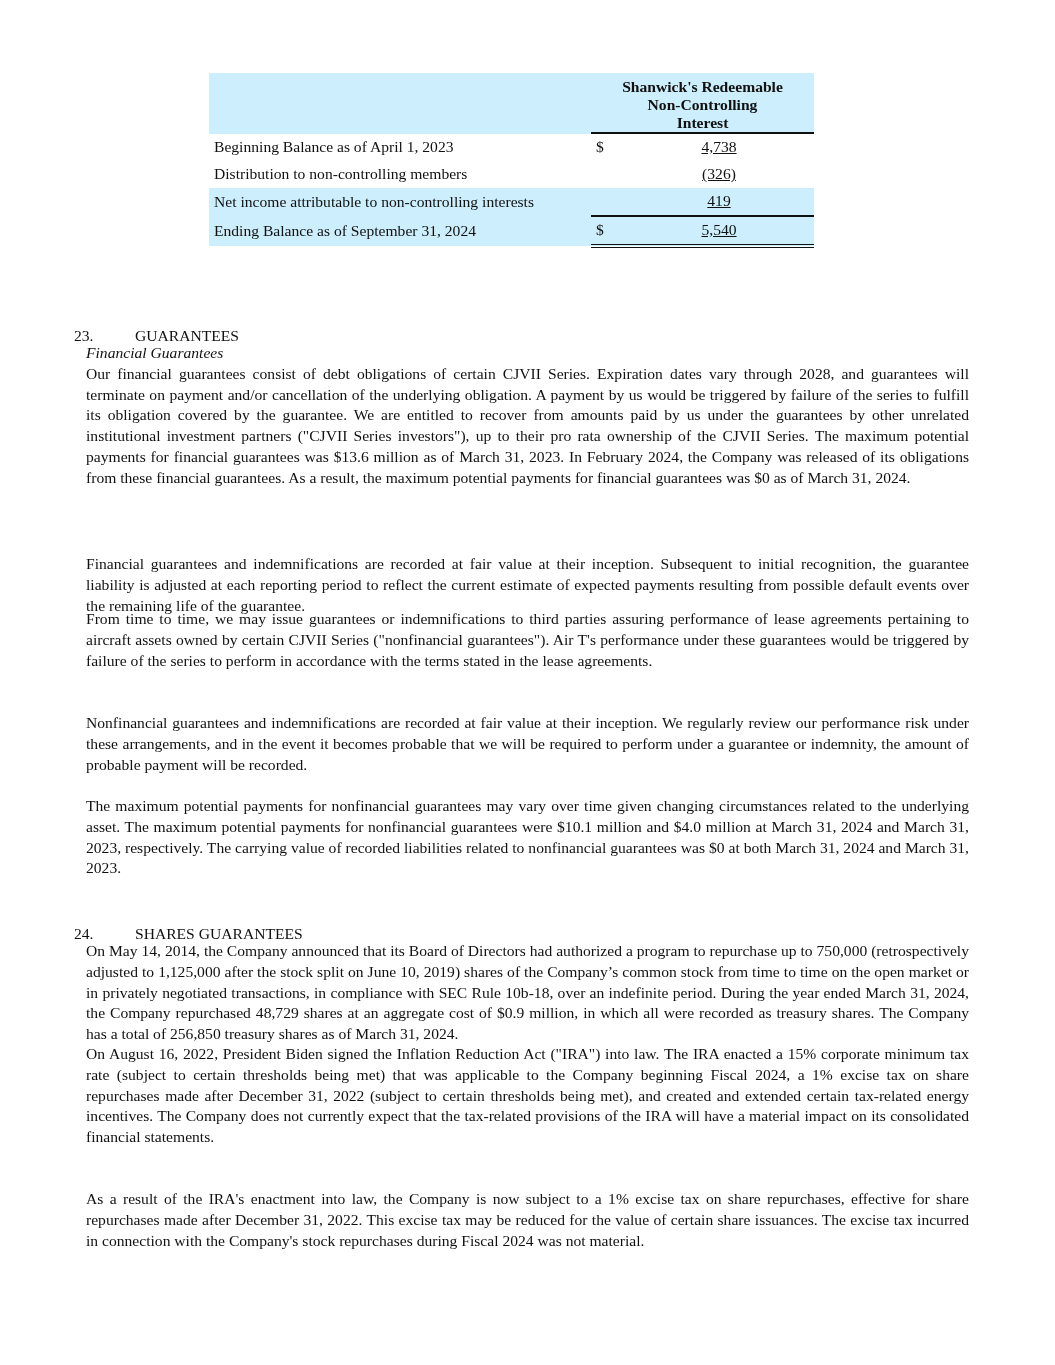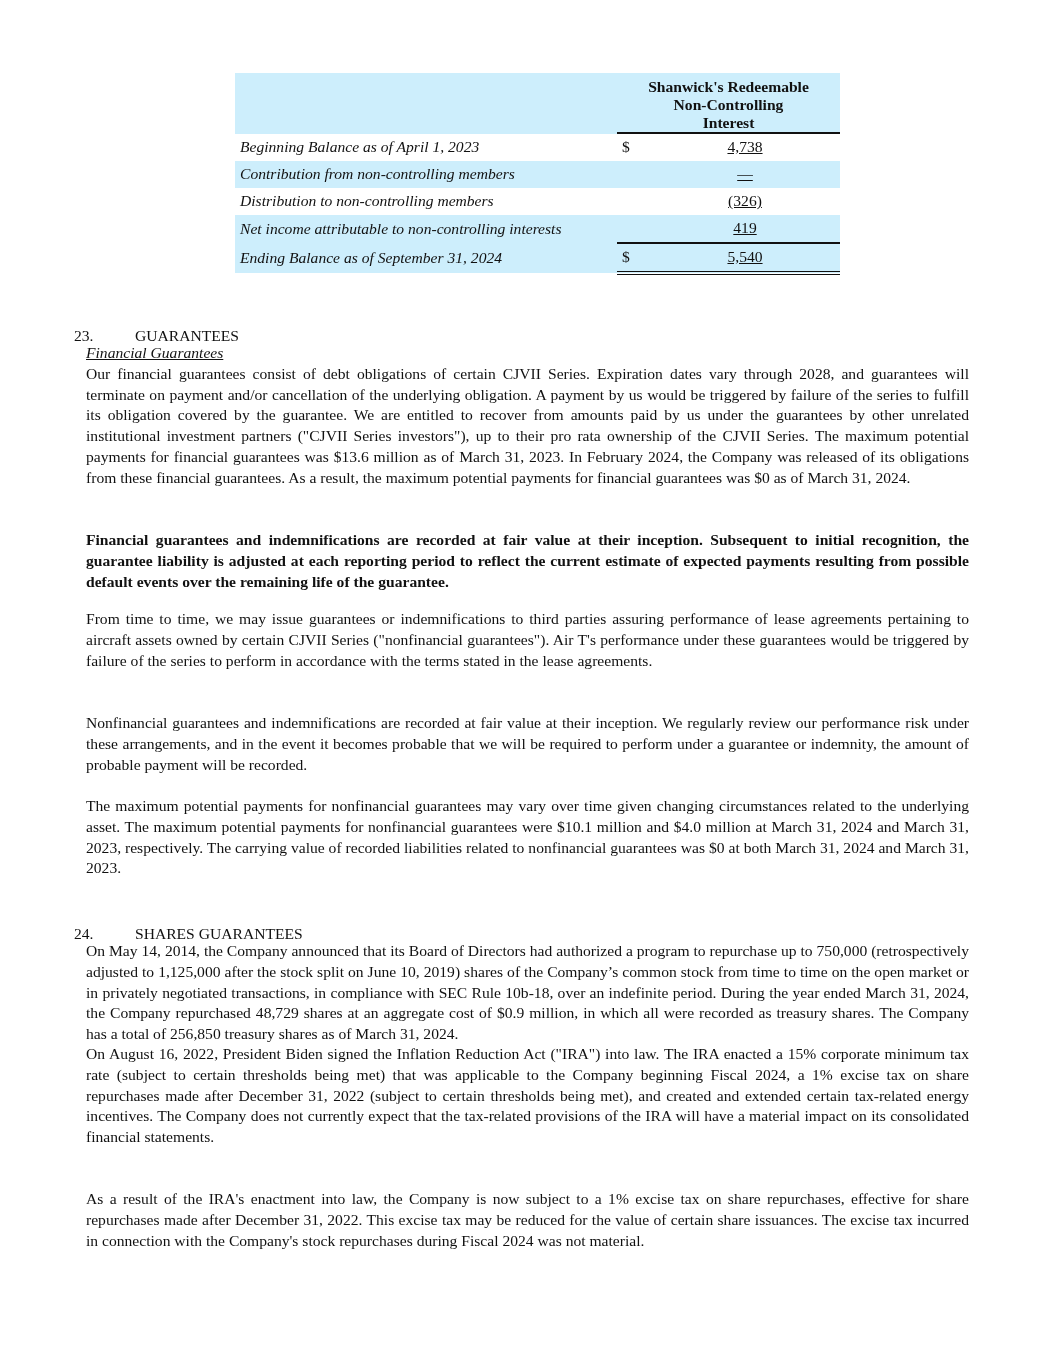--- a/index.html
+++ b/index.html
@@ -1,36 +1,36 @@
 <!DOCTYPE html>
 <html><head>
   <meta charset="utf-8">
   <style>
     html, body { margin: 0; padding: 0; background: #ffffff; }
     body {
       width: 1055px; height: 1365px; position: relative; overflow: hidden;
       font-family: "Liberation Serif", serif; color: #111;
       font-size: 15.6px; line-height: 20.8px;
     }
-    .tbl { position: absolute; left: 235px; top: 73px; width: 605px; border-collapse: collapse; }
+    .tbl { position: absolute; left: 209px; top: 73px; width: 605px; border-collapse: collapse; }
     .tbl td { padding: 0; height: 27px; vertical-align: middle; }
     .tbl .hdr td { height: 61px; background: #cdeefc; }
     .tbl .band td { background: #cdeefc; }
-    .tbl .lbl { width: 377px; padding-left: 5px; font-style: italic; }
+    .tbl .lbl { width: 377px; padding-left: 5px; }
     .tbl .cur { width: 30px; padding-left: 5px; }
     .tbl .val { text-align: center; padding-right: 2px; text-decoration: underline; }
     .tbl .hdrtxt { font-weight: bold; text-align: center; line-height: 18px; border-bottom: 2px solid #111; }
     .tbl .hdrtxt div { display: block; }
     .tbl .top-rule { border-top: 2px solid #111; }
     .tbl .dbl { border-bottom: 4px double #111; }
     .sec-title { position: absolute; left: 74px; top: 302px; margin-top: 24px; }
     .sec-title .num { display: inline-block; width: 61px; }
     .sec2 { top: 900px; }
     .block { position: absolute; left: 86px; width: 883px; text-align: justify; }
-    .sub { text-decoration: underline; font-style: italic; display: block; }
+    .sub { font-style: italic; display: block; }
     .pnum { position: absolute; left: 0; width: 1055px; top: 1368px; text-align: right; }
   </style>
 </head>
 <body>
 
 <table class="tbl">
   <tbody>
       <tr class="hdr">
     <td class="lbl"></td>
     <td colspan="2" style="vertical-align:bottom;">
@@ -38,25 +38,20 @@
         <div>Shanwick's Redeemable</div>
         <div>Non-Controlling</div>
         <div>Interest</div>
       </div>
     </td>
   </tr>
   <tr>
     <td class="lbl">Beginning Balance as of April 1, 2023</td>
     <td class="cur">$</td>
     <td class="val">4,738</td>
-  </tr>
-  <tr class="band">
-    <td class="lbl">Contribution from non-controlling members</td>
-    <td class="cur"></td>
-    <td class="val">—</td>
   </tr>
   <tr>
     <td class="lbl">Distribution to non-controlling members</td>
     <td class="cur"></td>
     <td class="val">(326)</td>
   </tr>
   <tr class="band">
     <td class="lbl">Net income attributable to non-controlling interests</td>
     <td class="cur"></td>
     <td class="val">419</td>
@@ -71,21 +66,21 @@
 
 <div class="sec-title">
   <span class="num">23.</span><span>GUARANTEES</span>
 </div>
 
 <div class="block" style="top:343px;">
   <span class="sub">Financial Guarantees</span>
   <div>Our financial guarantees consist of debt obligations of certain CJVII Series. Expiration dates vary through 2028, and guarantees will terminate on payment and/or cancellation of the underlying obligation. A payment by us would be triggered by failure of the series to fulfill its obligation covered by the guarantee. We are entitled to recover from amounts paid by us under the guarantees by other unrelated institutional investment partners ("CJVII Series investors"), up to their pro rata ownership of the CJVII Series. The maximum potential payments for financial guarantees was $13.6 million as of March 31, 2023. In February 2024, the Company was released of its obligations from these financial guarantees. As a result, the maximum potential payments for financial guarantees was $0 as of March 31, 2024.</div>
 </div>
 
-<div class="block" style="top:530px;font-weight:bold;">Financial guarantees and indemnifications are recorded at fair value at their inception. Subsequent to initial recognition, the guarantee liability is adjusted at each reporting period to reflect the current estimate of expected payments resulting from possible default events over the remaining life of the guarantee.</div>
+<div class="block" style="top:554px;">Financial guarantees and indemnifications are recorded at fair value at their inception. Subsequent to initial recognition, the guarantee liability is adjusted at each reporting period to reflect the current estimate of expected payments resulting from possible default events over the remaining life of the guarantee.</div>
 
 <div class="block" style="top:609px;">
   <div>From time to time, we may issue guarantees or indemnifications to third parties assuring performance of lease agreements pertaining to aircraft assets owned by certain CJVII Series ("nonfinancial guarantees"). Air T's performance under these guarantees would be triggered by failure of the series to perform in accordance with the terms stated in the lease agreements.</div>
 </div>
 
 <div class="block" style="top:713px;">Nonfinancial guarantees and indemnifications are recorded at fair value at their inception. We regularly review our performance risk under these arrangements, and in the event it becomes probable that we will be required to perform under a guarantee or indemnity, the amount of probable payment will be recorded.</div>
 
 <div class="block" style="top:796px;">The maximum potential payments for nonfinancial guarantees may vary over time given changing circumstances related to the underlying asset. The maximum potential payments for nonfinancial guarantees were $10.1 million and $4.0 million at March 31, 2024 and March 31, 2023, respectively. The carrying value of recorded liabilities related to nonfinancial guarantees was $0 at both March 31, 2024 and March 31, 2023.</div>
 
 <div class="sec-title sec2">

